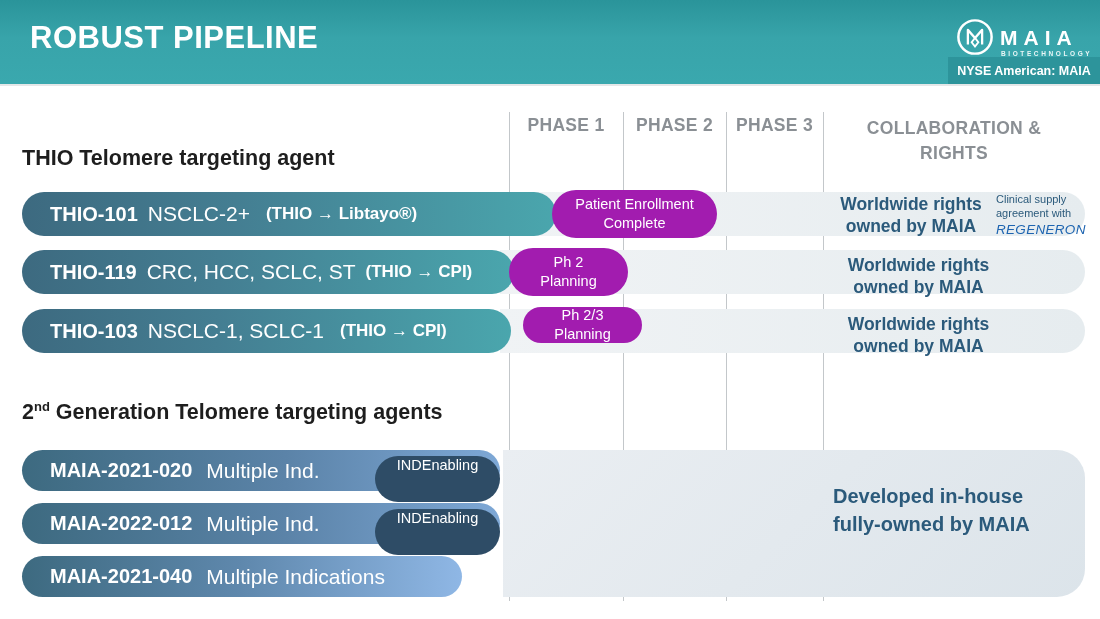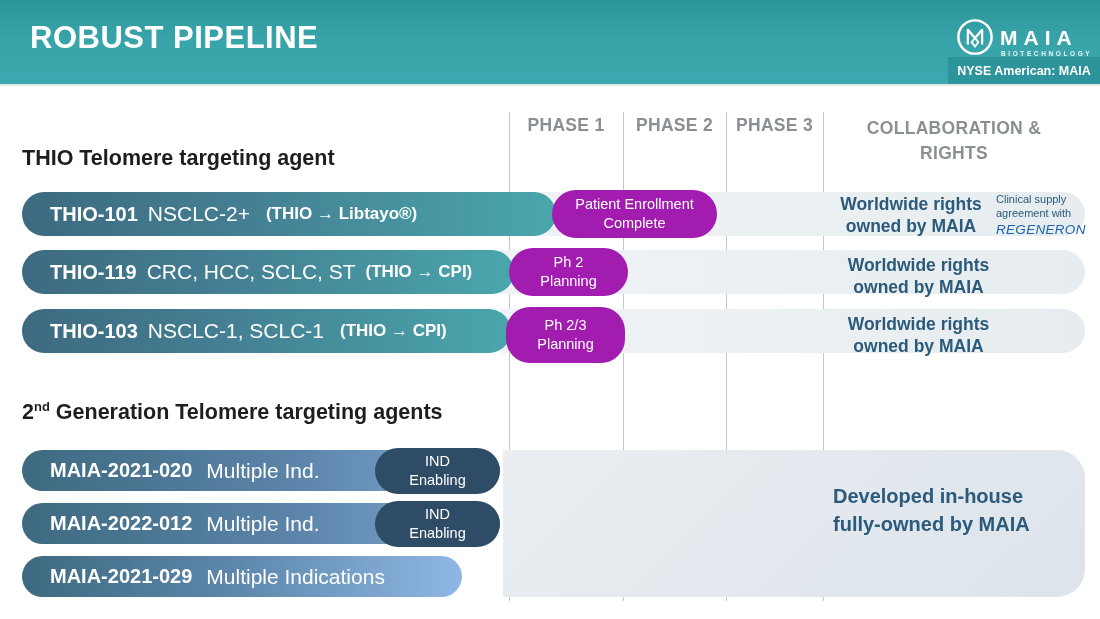--- a/index.html
+++ b/index.html
@@ -45,22 +45,22 @@
   .bar-maia-light{background:linear-gradient(90deg,#3d6a80 0%,#5f88ad 50%,#8fb7e5 100%);}
   .bar .code{font-weight:bold;font-size:20px;}
   .bar .ind{font-weight:normal;font-size:21px;margin-left:10px;}
   .bar .combo{font-weight:bold;font-size:17px;margin-left:16px;}
 
   
   .badge{position:absolute;border-radius:24px;background:#a21caf;color:#fff;
          display:flex;flex-direction:column;justify-content:center;text-align:center;
          font-size:14.5px;line-height:1.3;}
   .pill-ind{position:absolute;border-radius:23px;background:#2e4c66;color:#fff;
-            display:flex;flex-direction:column;justify-content:center;text-align:center;
-            font-size:14.5px;line-height:1.3;}
+            display:flex;flex-direction:row;justify-content:center;text-align:center;
+            font-size:14.5px;line-height:1.3;margin-top:8px;}
 
   
   .rights{position:absolute;color:#2b5a7b;font-weight:bold;font-size:17.5px;
           text-align:center;line-height:1.25;}
   .note{position:absolute;left:996px;top:193px;width:92px;color:#2b5a7b;
         font-size:11px;line-height:1.25;}
   .note .brand{display:block;margin-top:1px;font-size:13.5px;font-style:italic;
                font-weight:normal;color:#1d64b0;letter-spacing:.3px;}
 
   
@@ -136,21 +136,21 @@
   <div class="rights" style="left:826px;top:255px;width:185px">
     <span>Worldwide rights</span><br>
     <span>owned by MAIA</span>
   </div>
 
   <div class="bar bar-thio" style="left:22px;top:309px;width:489px">
     <span class="code">THIO-103</span>
     <span class="ind">NSCLC-1, SCLC-1</span>
     <span class="combo">(THIO → CPI)</span>
   </div>
-  <div class="badge" style="left:506px;top:307px;width:119px;height:56px">
+  <div class="badge" style="left:523px;top:307px;width:119px;height:36px">
     <span>Ph 2/3</span>
     <span>Planning</span>
   </div>
   <div class="rights" style="left:826px;top:314px;width:185px">
     <span>Worldwide rights</span><br>
     <span>owned by MAIA</span>
   </div>
 
   <div class="section-title" style="top:399px"><span>2</span><sup>nd</sup><span> Generation Telomere targeting agents</span></div>
 
@@ -172,17 +172,17 @@
   <div class="bar bar-maia" style="left:22px;top:503px;width:478px;height:41px;border-radius:21px">
     <span class="code">MAIA-2022-012</span>
     <span class="ind" style="margin-left:14px">Multiple Ind.</span>
   </div>
   <div class="pill-ind" style="left:375px;top:501px;width:125px;height:46px">
     <span>IND</span>
     <span>Enabling</span>
   </div>
 
   <div class="bar bar-maia-light" style="left:22px;top:556px;width:440px;height:41px;border-radius:21px">
-    <span class="code">MAIA-2021-029</span>
+    <span class="code">MAIA-2021-040</span>
     <span class="ind" style="margin-left:14px">Multiple Indications</span>
   </div>
 
 </div>
 
 </body></html>

